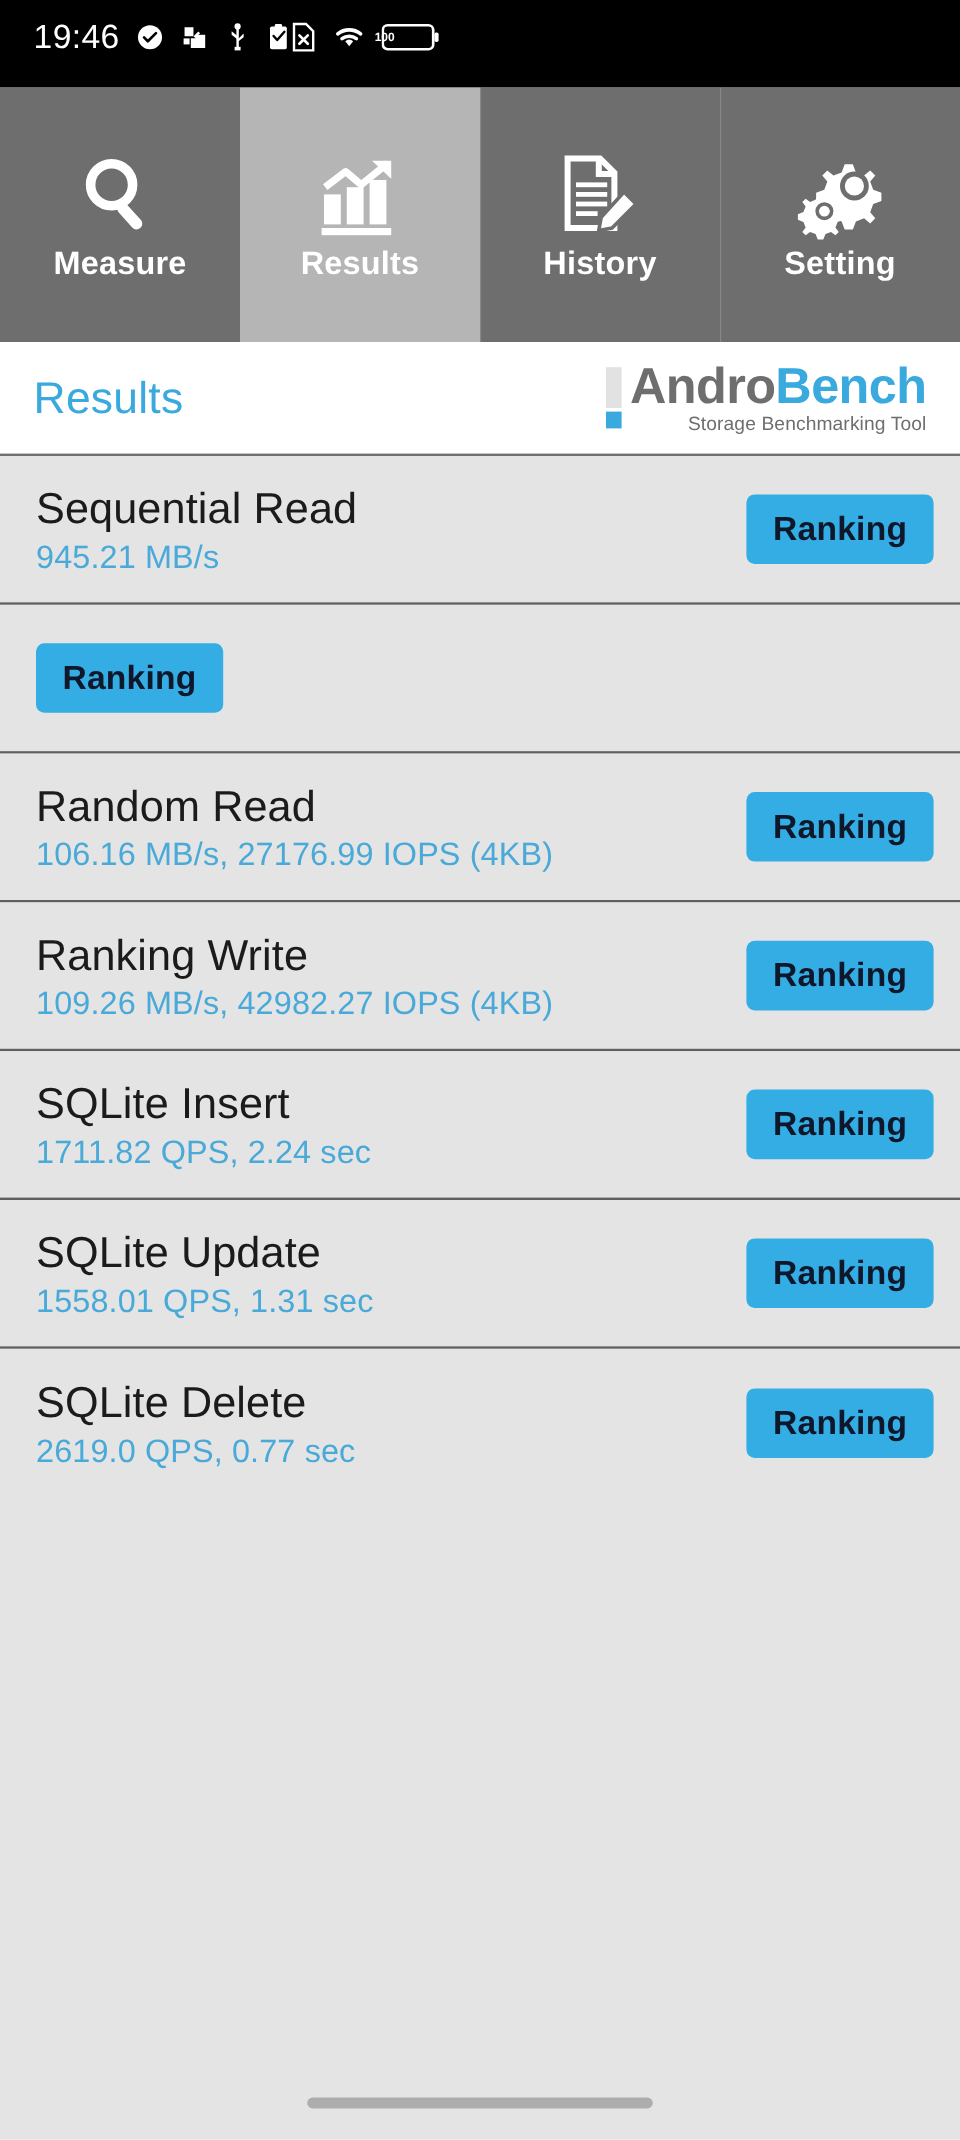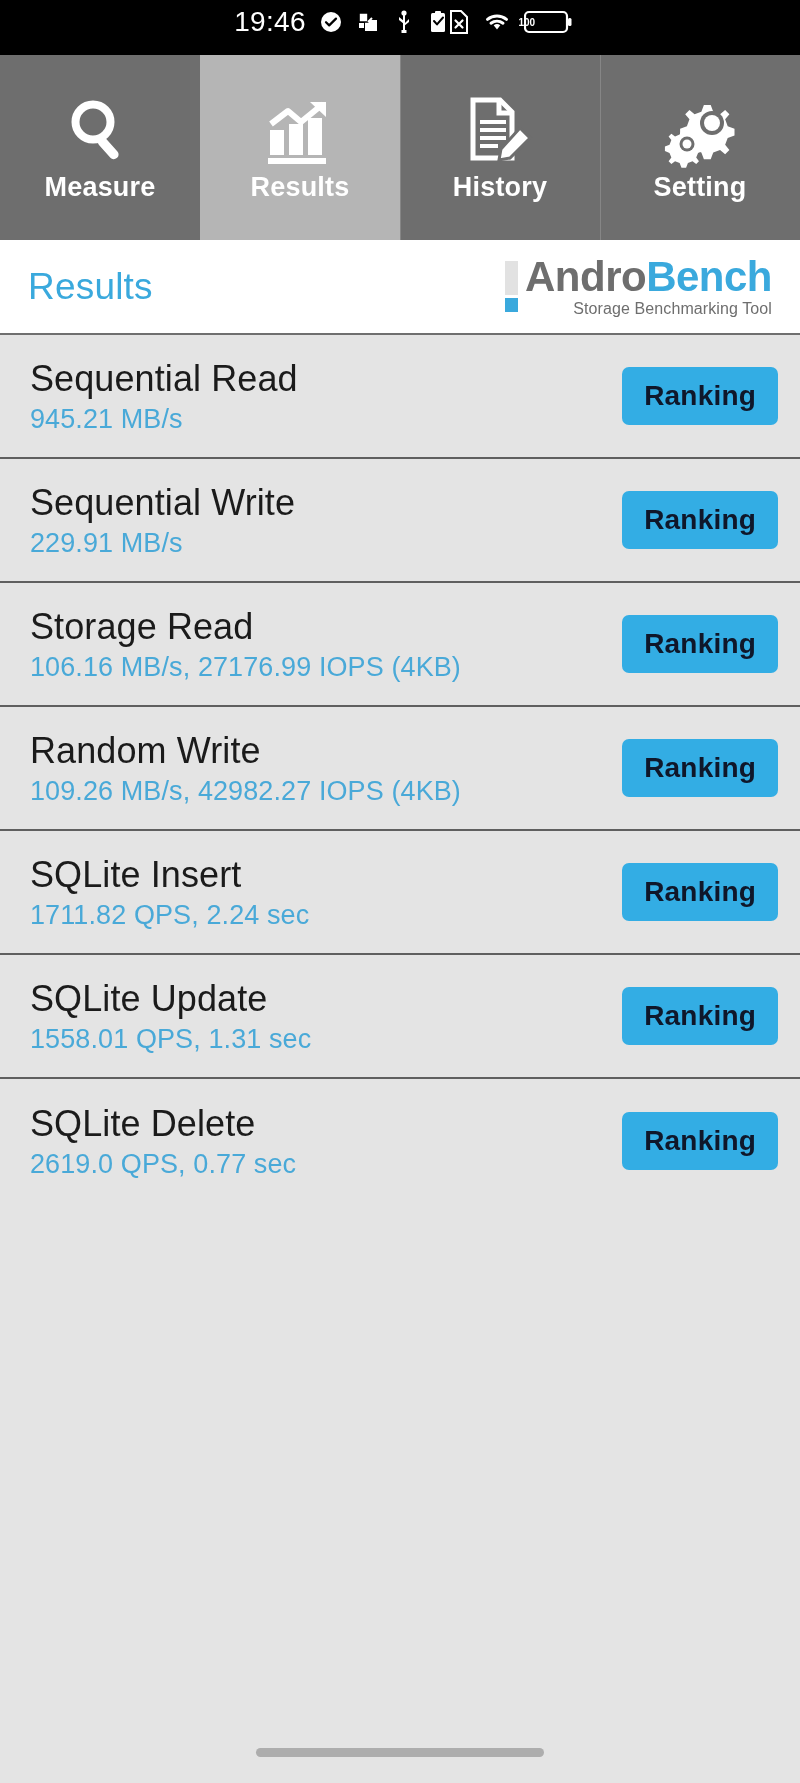--- a/index.html
+++ b/index.html
@@ -10,25 +10,25 @@
   body {
     width: 800px;
     height: 1783px;
     font-family: "Liberation Sans", sans-serif;
     overflow: hidden;
     position: relative;
   }
 
   
   #status-bar {
-    height: 55px;
+    height: 73px;
     background: #000000;
     display: flex;
     align-items: center;
-    justify-content: center;
+    justify-content: flex-start;
     padding: 0 22px 12px 28px;
     box-sizing: border-box;
   }
   .status-left {
     display: flex;
     align-items: center;
     gap: 13px;
   }
   .status-right {
     display: flex;
@@ -48,21 +48,21 @@
   }
   .battery-pct {
     color: #ffffff;
     font-size: 10px;
     font-weight: bold;
     font-family: "Liberation Sans", sans-serif;
   }
 
   
   #tab-bar {
-    height: 185px;
+    height: 212px;
     display: flex;
     background: #6e6e6e;
   }
   .tab {
     flex: 1;
     display: flex;
     flex-direction: column;
     align-items: center;
     justify-content: center;
     background: #6e6e6e;
@@ -374,38 +374,34 @@
 
   <div class="result-row">
     <div class="result-info">
       <div class="result-title">Sequential Read</div>
       <div class="result-value">945.21 MB/s</div>
     </div>
     <button class="ranking-button">Ranking</button>
   </div>
 
   <div class="result-row">
-    <div class="result-info">
-      <div class="result-title">Sequential Write</div>
-      <div class="result-value">229.91 MB/s</div>
-    </div>
-    <button class="ranking-button">Ranking</button>
-  </div>
-
-  <div class="result-row">
-    <div class="result-info">
-      <div class="result-title">Storage Read</div>
+    <button class="ranking-button">Ranking</button>
+  </div>
+
+  <div class="result-row">
+    <div class="result-info">
+      <div class="result-title">Random Read</div>
       <div class="result-value">106.16 MB/s, 27176.99 IOPS (4KB)</div>
     </div>
     <button class="ranking-button">Ranking</button>
   </div>
 
   <div class="result-row">
     <div class="result-info">
-      <div class="result-title">Random Write</div>
+      <div class="result-title">Ranking Write</div>
       <div class="result-value">109.26 MB/s, 42982.27 IOPS (4KB)</div>
     </div>
     <button class="ranking-button">Ranking</button>
   </div>
 
   <div class="result-row">
     <div class="result-info">
       <div class="result-title">SQLite Insert</div>
       <div class="result-value">1711.82 QPS, 2.24 sec</div>
     </div>

